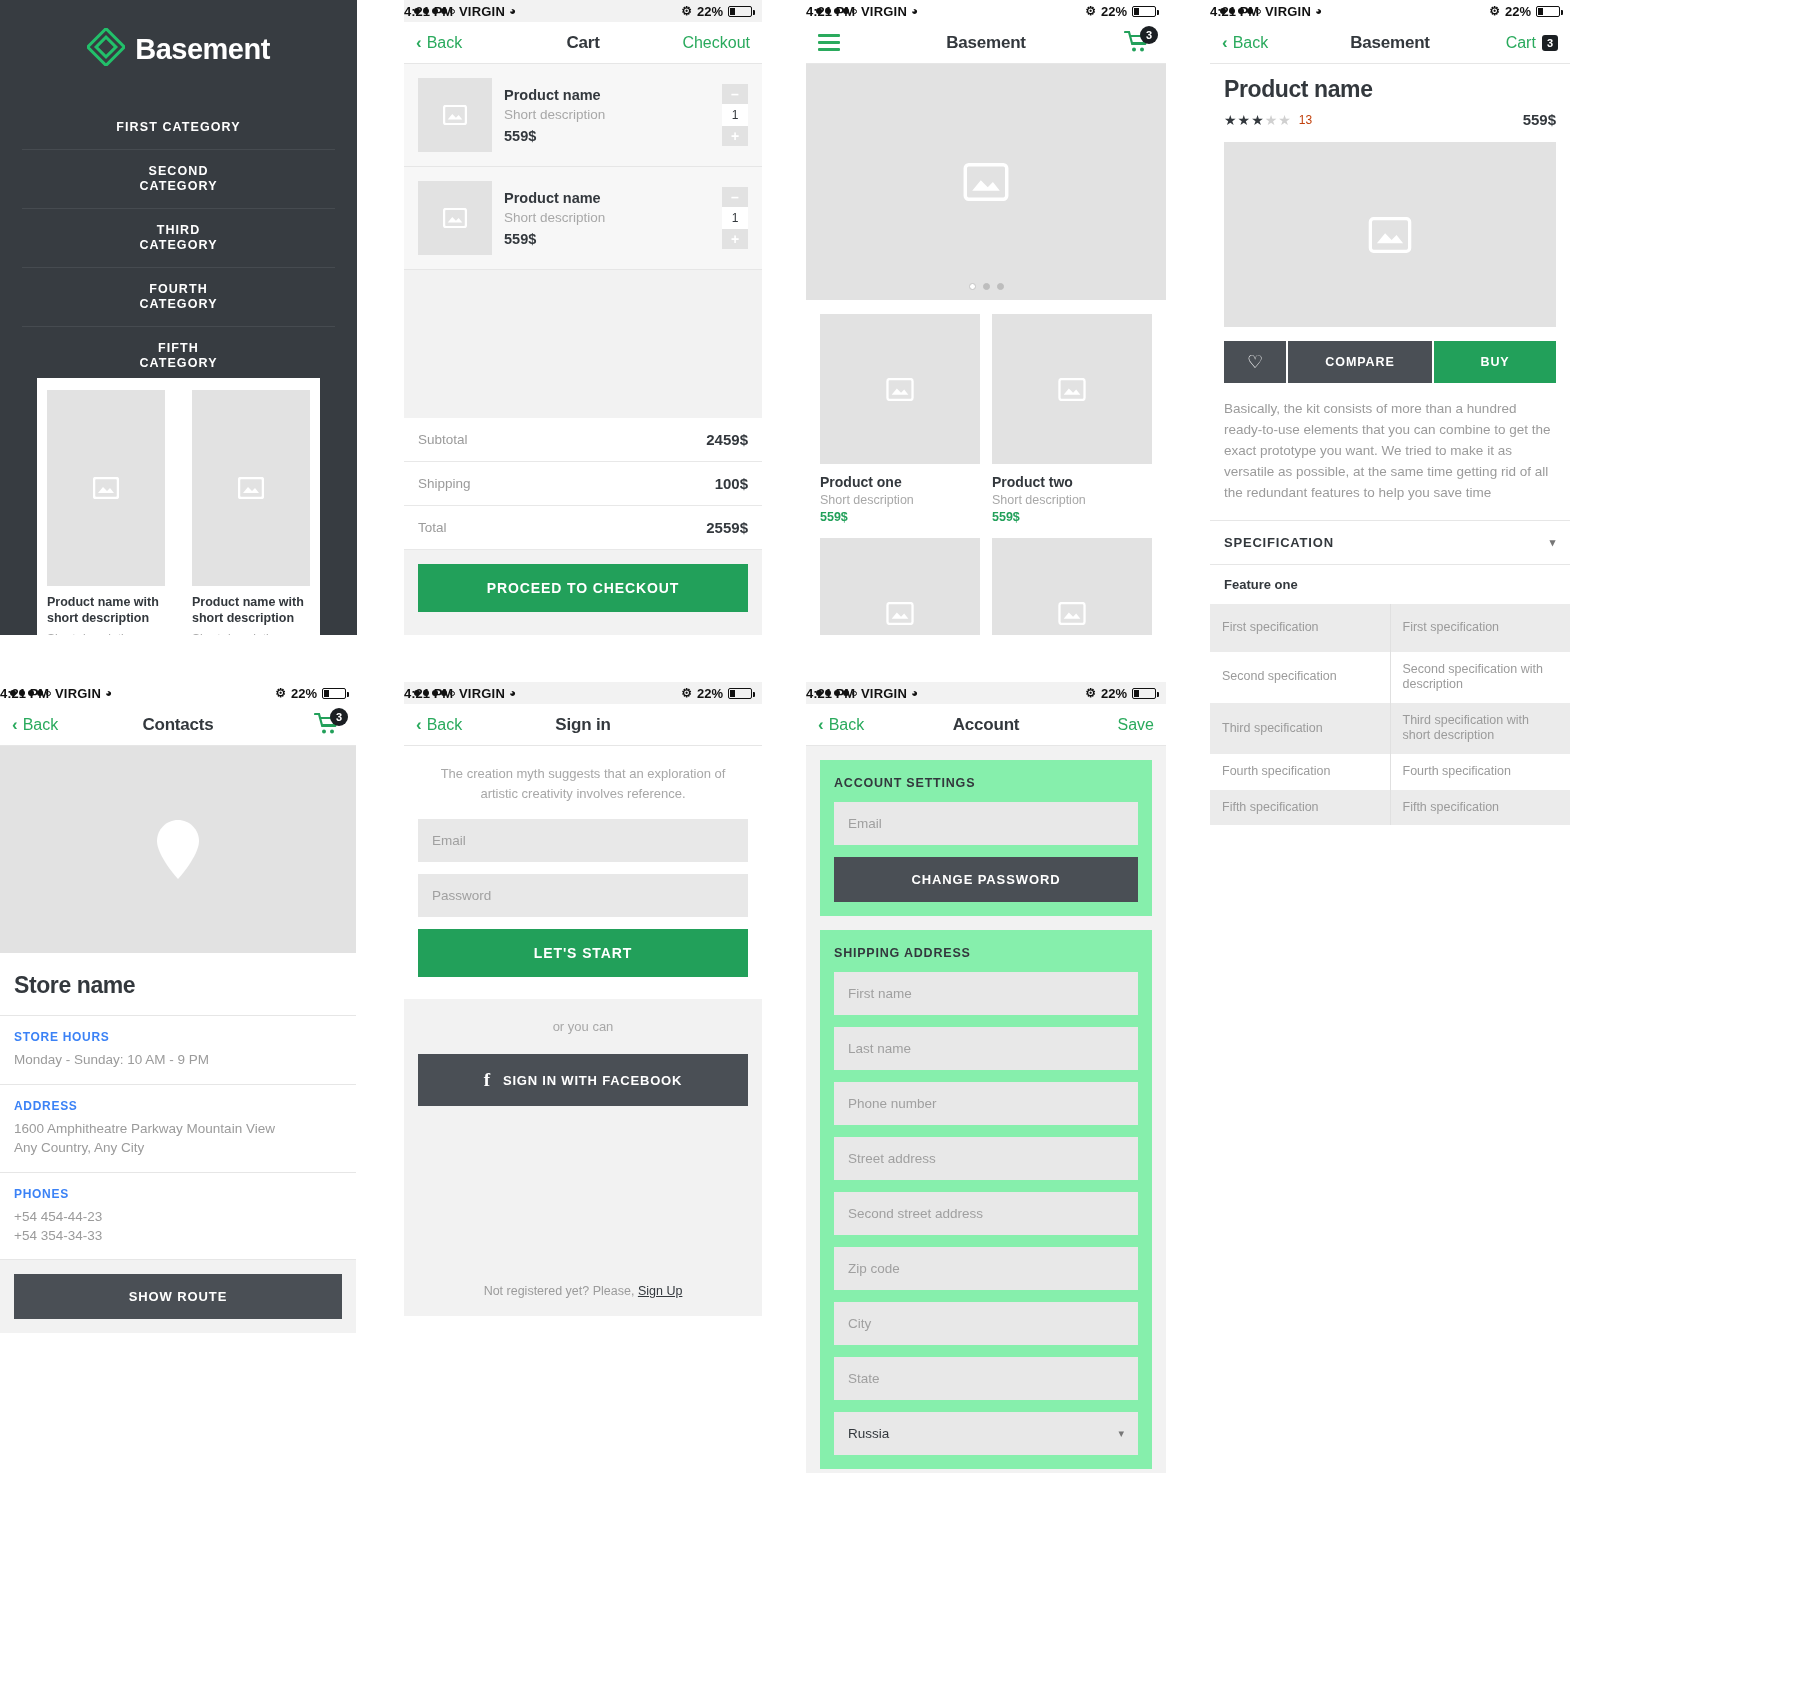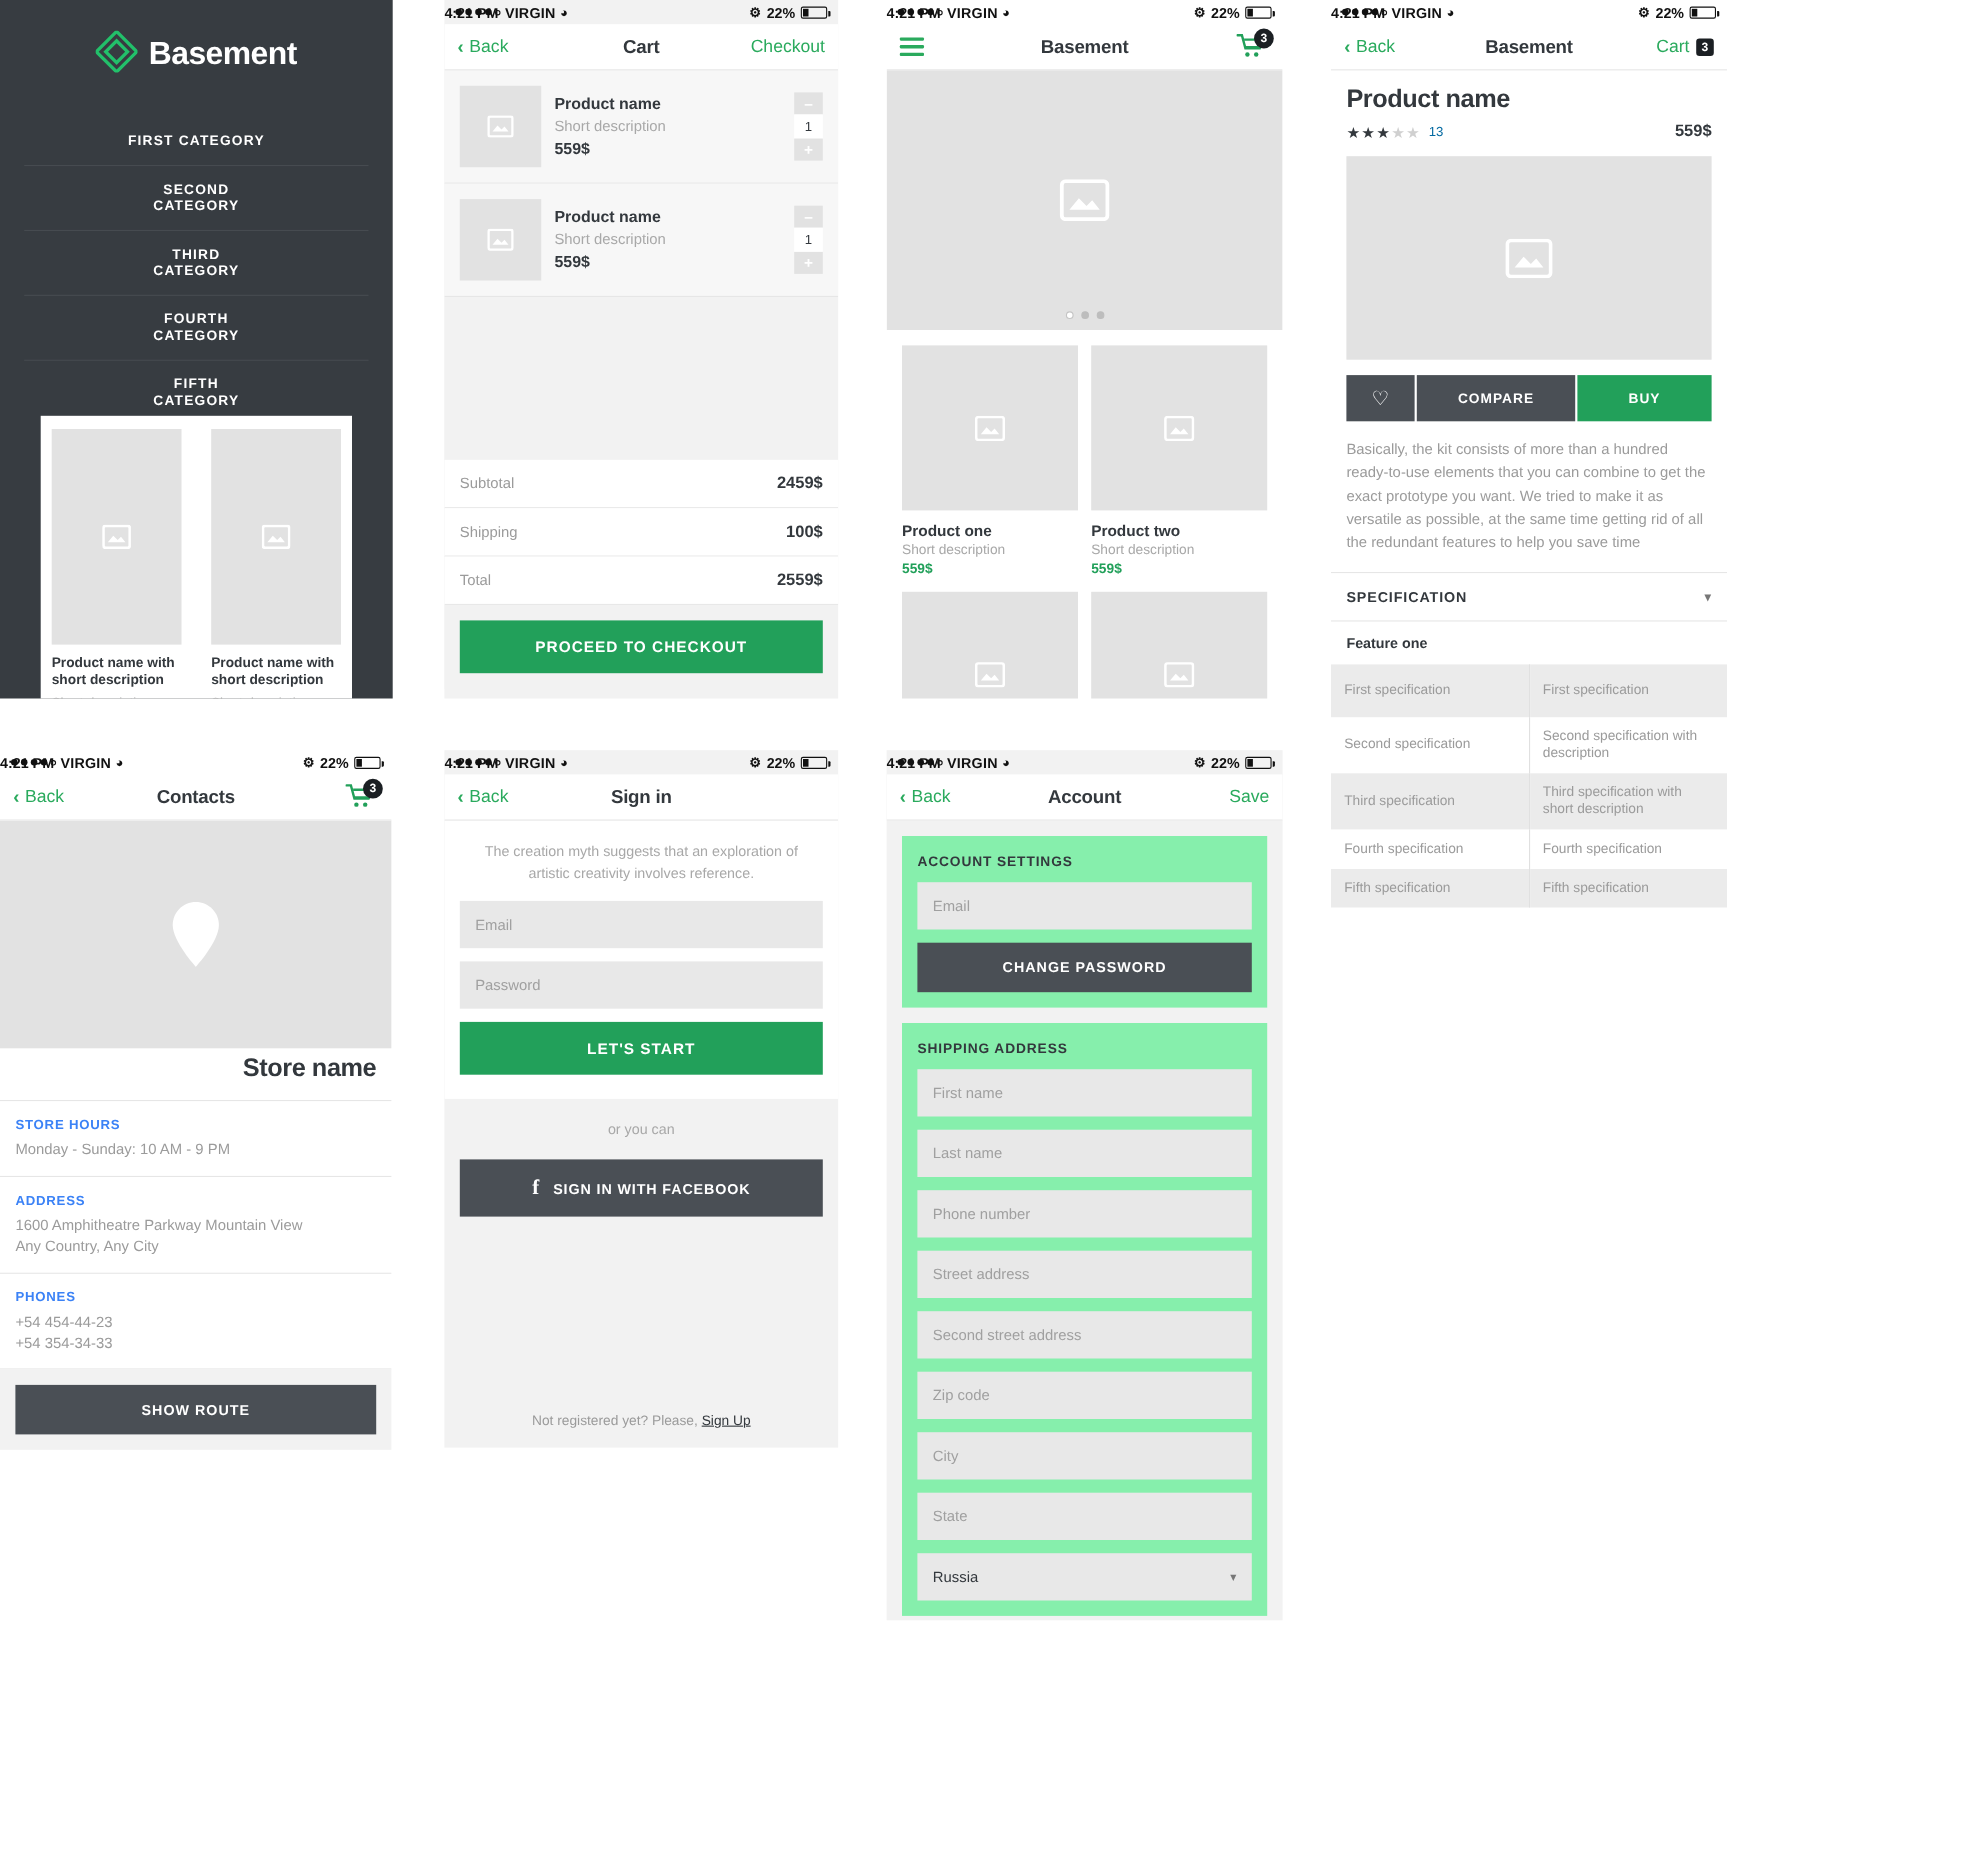--- a/index.html
+++ b/index.html
@@ -113,21 +113,21 @@
   .g-desc { font-size: 12.5px; color: #a8a8a8; margin-top: 3px; }
   .g-price { font-size: 12.5px; color: #22a05a; font-weight: bold; margin-top: 3px; }
 
   
   #panel-product { left: 1210px; top: 0; width: 360px; height: 860px; background: #fff; }
   .pd-head { padding: 12px 14px 8px; }
   .pd-title { font-size: 23px; font-weight: bold; color: #33383d; letter-spacing: -.4px; }
   .pd-meta { display: flex; align-items: center; justify-content: space-between; margin-top: 8px; }
   .stars { display: flex; align-items: center; gap: 1px; font-size: 14px; color: #33383d; }
   .star.off { color: #d0d0d0; }
-  .rev-count { font-size: 12px; color: #0369a1; margin-left: 7px; }
+  .rev-count { font-size: 12px; color: #c2410c; margin-left: 7px; }
   .pd-price { font-size: 15px; font-weight: bold; color: #33383d; }
   .pd-img { height: 185px; margin: 6px 14px 0; }
   .pd-actions { display: flex; gap: 2px; padding: 14px 14px 0; }
   .pa-fav { width: 62px; background: #4a4f55; color: #fff; display: flex; align-items: center;
             justify-content: center; height: 42px; font-size: 18px; }
   .pa-compare { flex: 1; background: #4a4f55; color: #fff; height: 42px; display: flex;
                 align-items: center; justify-content: center; font-size: 12.5px; font-weight: bold; letter-spacing: .9px; }
   .pa-buy { width: 122px; background: #22a05a; color: #fff; height: 42px; display: flex;
             align-items: center; justify-content: center; font-size: 12.5px; font-weight: bold; letter-spacing: .9px; }
   .pd-desc { padding: 16px 14px 16px; font-size: 13.5px; color: #9b9b9b; line-height: 1.55;
@@ -140,22 +140,22 @@
   .spec-row { display: flex; }
   .spec-row.alt .spec-cell { background: #ebebeb; }
   .spec-cell { flex: 1; padding: 10px 12px; font-size: 12.5px; color: #9b9b9b; line-height: 1.25;
                border-right: 1px solid #e0e0e0; min-height: 48px; display: flex; align-items: center; }
   .spec-cell:last-child { border-right: 0; }
 
   
   #panel-contacts { left: 0; top: 682px; width: 356px; height: 1009px; background: #fff; }
   .map { height: 207px; background: #e2e2e2; display: flex; align-items: center; justify-content: center; }
   .pin { width: 46px; height: 62px; }
-  .store-name { font-size: 23px; font-weight: bold; color: #33383d; padding: 4px 14px 16px;
-                border-bottom: 1px solid #e6e6e6; letter-spacing: -.4px; text-align: right; }
+  .store-name { font-size: 23px; font-weight: bold; color: #33383d; padding: 19px 14px 16px;
+                border-bottom: 1px solid #e6e6e6; letter-spacing: -.4px; }
   .info-block { padding: 14px; border-bottom: 1px solid #e6e6e6; }
   .info-label { font-size: 12px; font-weight: bold; color: #3b82f6; letter-spacing: .7px; }
   .info-value { font-size: 13.5px; color: #9b9b9b; margin-top: 7px; line-height: 1.4; }
   .btn-dark { background: #4a4f55; color: #fff; font-size: 13px; font-weight: bold;
               letter-spacing: .9px; text-align: center; padding: 15px 0; }
   .route-wrap { padding: 14px; background: #f2f2f2; }
 
   
   #panel-signin { left: 404px; top: 682px; width: 358px; height: 634px; background: #f2f2f2; }
   .signin-card { background: #fff; padding: 18px 14px 22px; }

